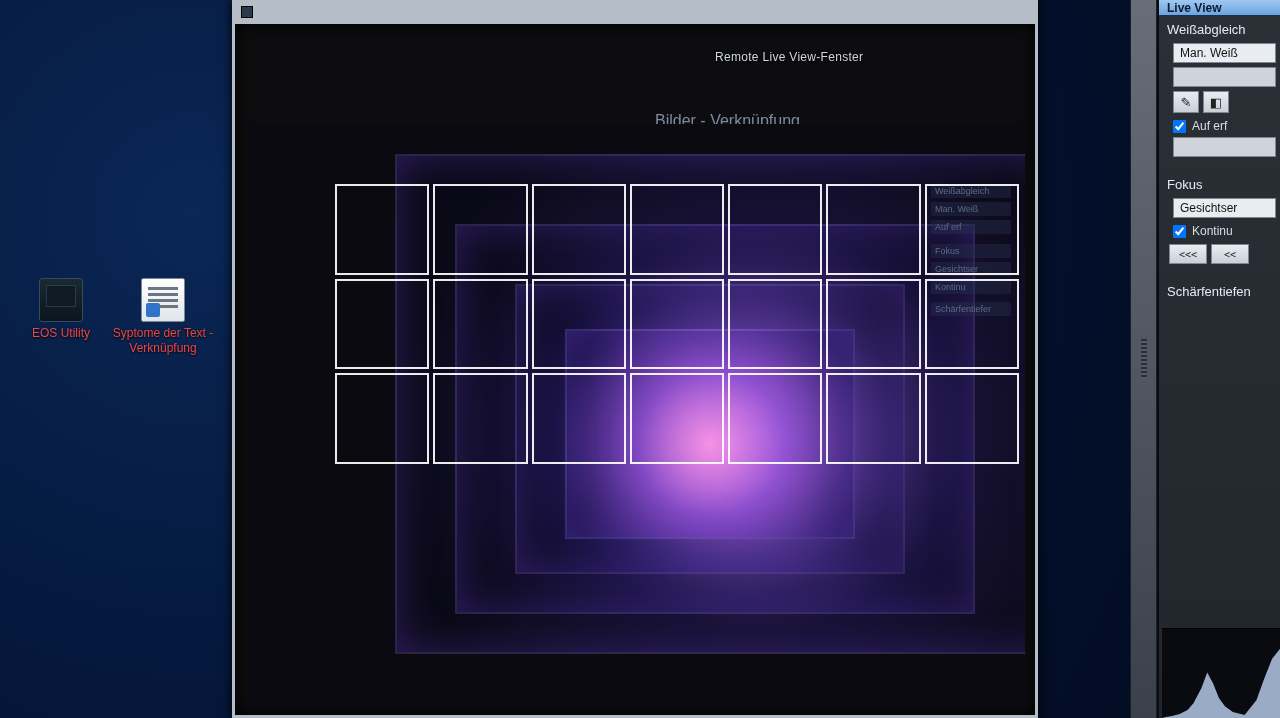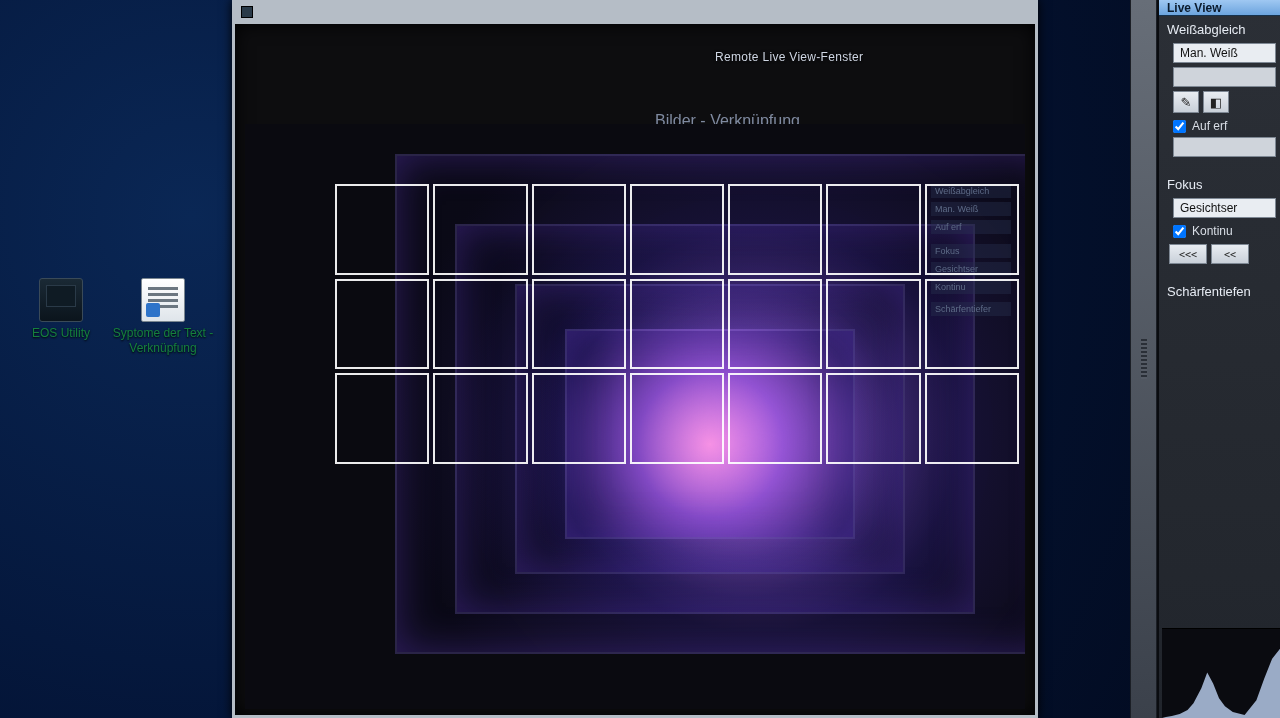--- a/index.html
+++ b/index.html
@@ -11,21 +11,21 @@
   }
 
   
   .desktop-icon {
     position: absolute;
     width: 110px;
     text-align: center;
     font-size: 12px;
     line-height: 1.25;
     cursor: pointer;
-    color: #15803d;
+    color: #ef4444;
     text-shadow: 0 1px 2px #000;
   }
   .desktop-icon .ic {
     width: 44px; height: 44px; margin: 0 auto 4px;
     display: block;
     position: relative;
   }
   .ic-eos {
     background: linear-gradient(#1a2935,#0b141c);
     border: 1px solid #3a4a58;

